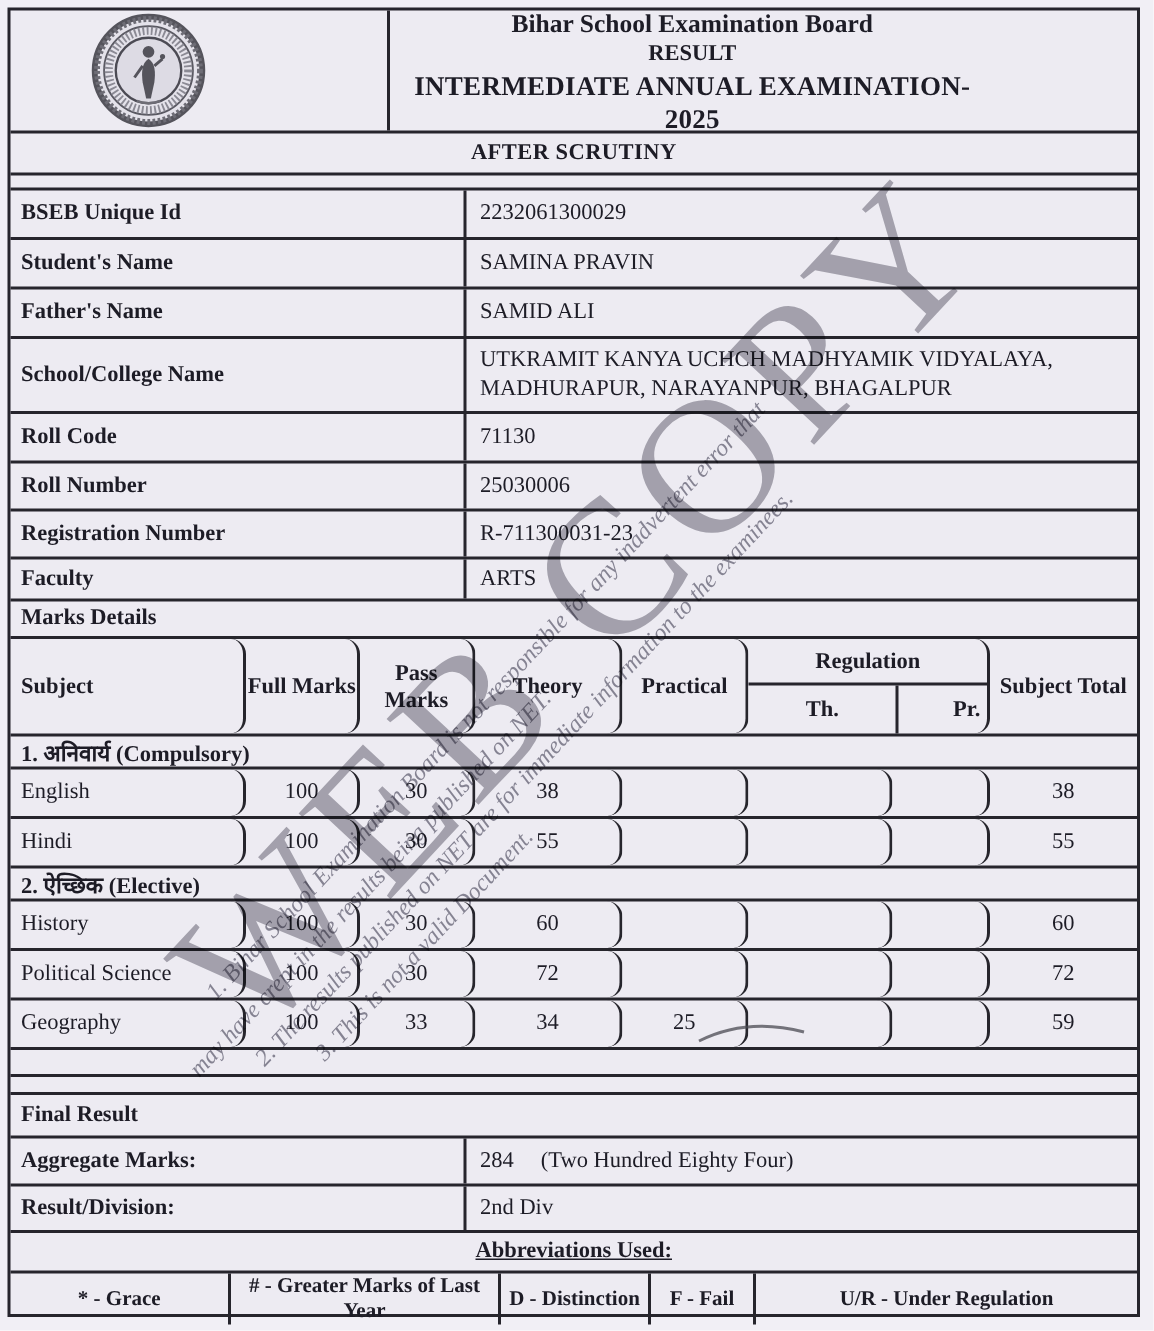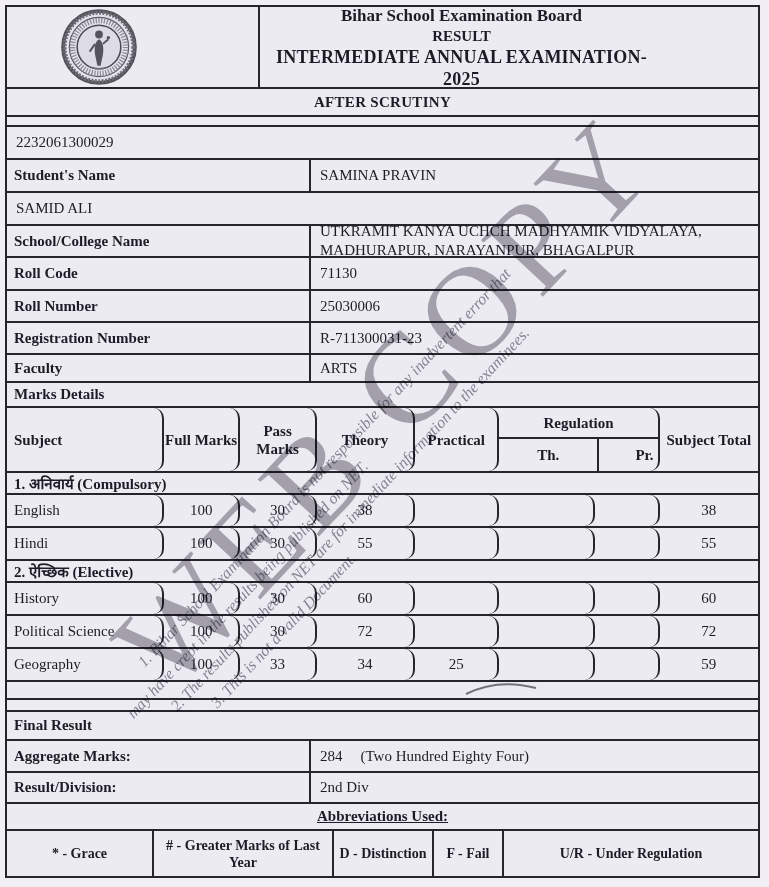--- a/index.html
+++ b/index.html
@@ -20,21 +20,21 @@
   .title-cell{flex:1;display:flex;flex-direction:column;justify-content:center;text-align:center;padding-right:95px;}
   .t1{font-weight:bold;font-size:17px;line-height:21px;}
   .t2{font-weight:bold;font-size:15px;line-height:20px;}
   .t3{font-weight:bold;font-size:18px;line-height:22px;letter-spacing:.2px;}
   .scrutiny{height:28px;justify-content:center;align-items:center;font-weight:bold;font-size:15px;letter-spacing:.3px;}
   .thin{height:10px;}
   
   .info{align-items:stretch;}
   .ilabel{width:304px;border-right:2px solid var(--border);box-sizing:border-box;font-weight:bold;font-size:15px;display:flex;align-items:center;padding-left:7px;}
   .ivalue{flex:1;font-size:15px;display:flex;align-items:center;padding-left:9px;padding-right:6px;line-height:19px;}
-  .h33{height:33px;} .h45{height:32px;} .h32{height:32px;} .h28{height:28px;}
+  .h33{height:33px;} .h45{height:50px;} .h32{height:32px;} .h28{height:28px;}
   .sectionlabel{height:25px;align-items:center;font-weight:bold;font-size:15px;padding-left:7px;}
   
   .mrow{display:flex;border-top:2px solid var(--border);box-sizing:border-box;flex:0 0 auto;}
   .mc{box-sizing:border-box;border-right:2px solid var(--border);display:flex;align-items:center;justify-content:center;font-size:15px;text-align:center;border-radius:10px;}
   .mc.last{border-right:none;}
   .mc.subj{justify-content:flex-start;padding-left:7px;}
   .w140{width:164px;}.w80{width:80px;}.w90{width:103px;}.w88{width:88px;}.w100{width:100px;}.w68{width:68px;}.w103{width:103px;}.w168{width:168px;}
   .thead{height:65px;font-weight:bold;}
   .thead .mc{line-height:18px;}
   .regcol{display:flex;flex-direction:column;}
@@ -90,27 +90,29 @@
         <div class="t3">INTERMEDIATE ANNUAL EXAMINATION-2025</div>
       </div>
     </div>
 
     <div class="row scrutiny">
       <span>AFTER SCRUTINY</span>
     </div>
     <div class="row thin"></div>
 
     <div class="row info h33">
+      <div class="ilabel">BSEB Unique Id</div>
       <div class="ivalue">2232061300029</div>
     </div>
     <div class="row info h33">
       <div class="ilabel">Student's Name</div>
       <div class="ivalue">SAMINA PRAVIN</div>
     </div>
     <div class="row info h33">
+      <div class="ilabel">Father's Name</div>
       <div class="ivalue">SAMID ALI</div>
     </div>
     <div class="row info h45">
       <div class="ilabel">School/College Name</div>
       <div class="ivalue">UTKRAMIT KANYA UCHCH MADHYAMIK VIDYALAYA, MADHURAPUR, NARAYANPUR, BHAGALPUR</div>
     </div>
     <div class="row info h33">
       <div class="ilabel">Roll Code</div>
       <div class="ivalue">71130</div>
     </div>

